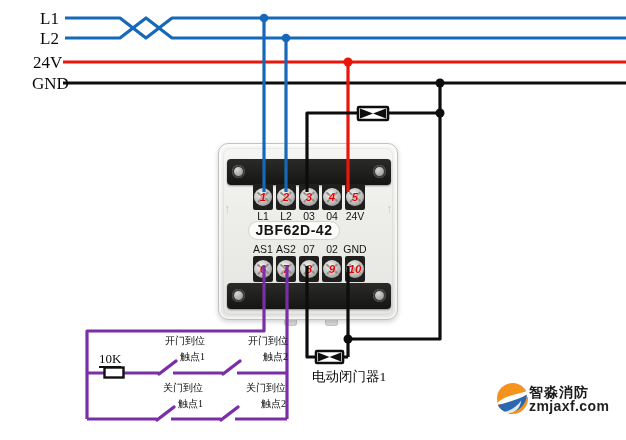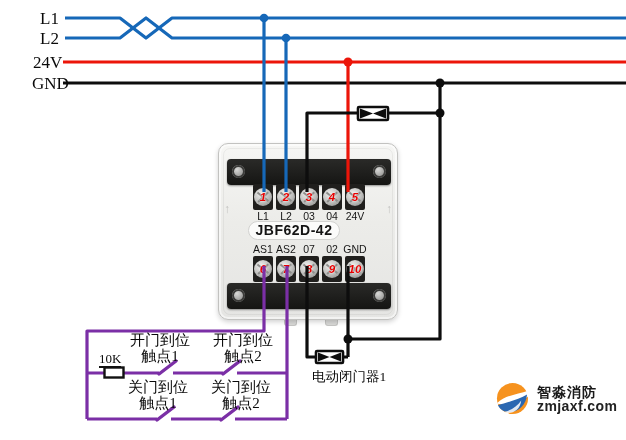--- a/index.html
+++ b/index.html
@@ -59,24 +59,24 @@
     text-align:center;line-height:17px;font-weight:700;font-size:14px;letter-spacing:.5px;color:#141414}
   .side-arrow{position:absolute;top:58px;font-size:12px;color:#c2c2c0;z-index:2}
   .arrow-left{left:5px}.arrow-right{right:5px}
   .mod-tab{position:absolute;top:319px;width:13px;height:7px;background:#d9d9d7;
     border:1px solid #c5c5c3;border-top:none;border-radius:0 0 3px 3px;z-index:0}
 
   
   .dev-label{position:absolute;font-size:13.5px;white-space:nowrap;z-index:6}
   .res-label{position:absolute;left:99px;top:351px;font-size:13px;border-bottom:2px solid #111;
     line-height:15px;z-index:6}
-  .sw-label{position:absolute;width:90px;text-align:center;font-size:15px;line-height:15.5px;z-index:6}
-
-  
-  .logo{position:absolute;left:496px;top:382px;display:flex;align-items:center;gap:8px;z-index:6}
+  .sw-label{position:absolute;width:90px;text-align:right;font-size:10px;line-height:15.5px;z-index:6}
+
+  
+  .logo{position:absolute;left:496px;top:382px;display:flex;align-items:center;gap:0;z-index:6}
   .logo-text .logo-name{font-size:14px;font-weight:700;color:#1a1a1a;line-height:16px;letter-spacing:1px}
   .logo-text .logo-site{font-size:14px;font-weight:700;color:#222;line-height:13px;letter-spacing:.4px}
 </style>
 </head>
 <body>
 
 <div id="canvas">
 
   <div class="bus-label serif" style="left:40px;top:9px">L1</div>
   <div class="bus-label serif" style="left:40px;top:29px">L2</div>

